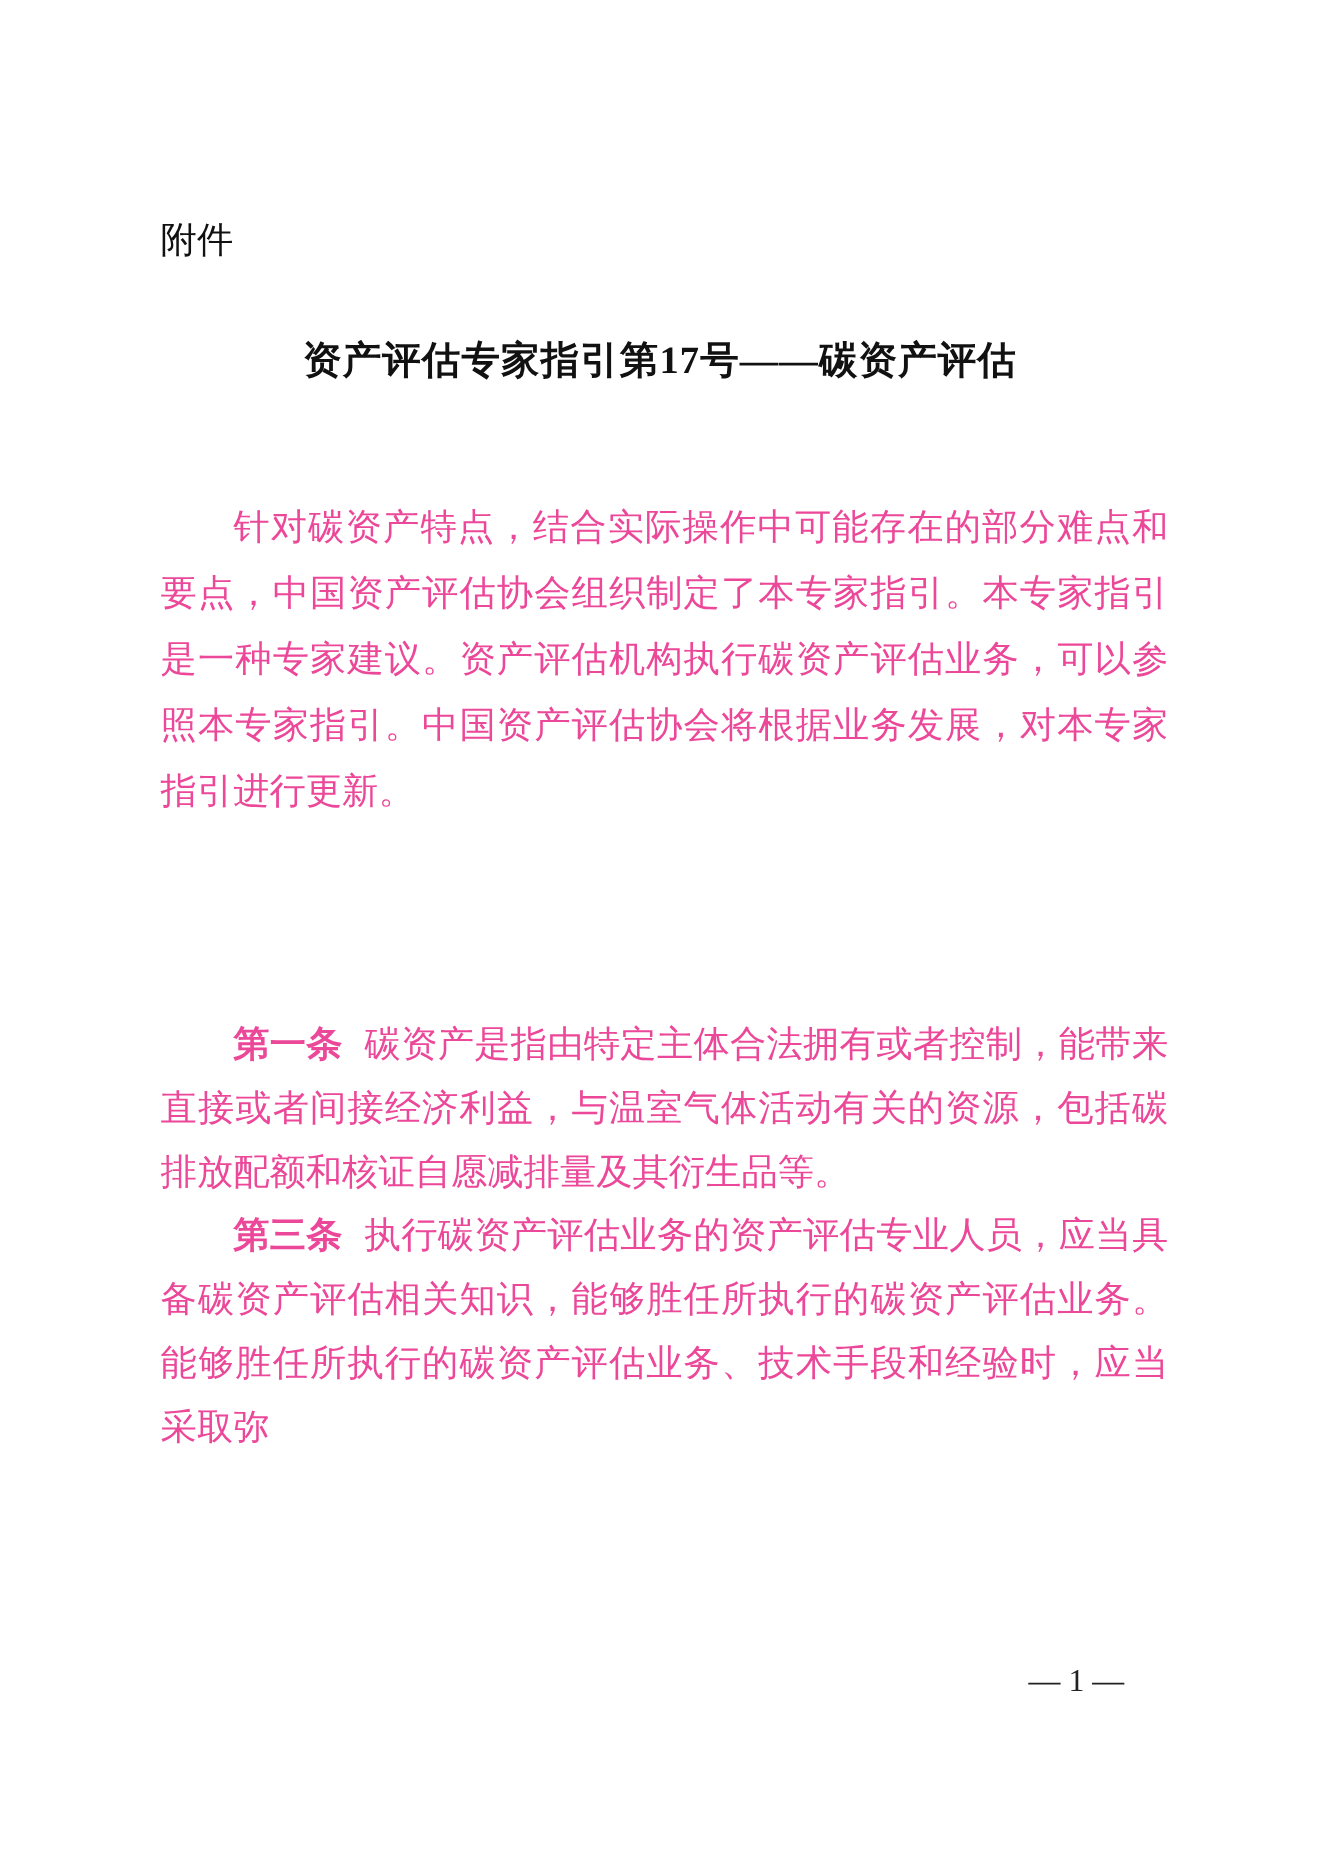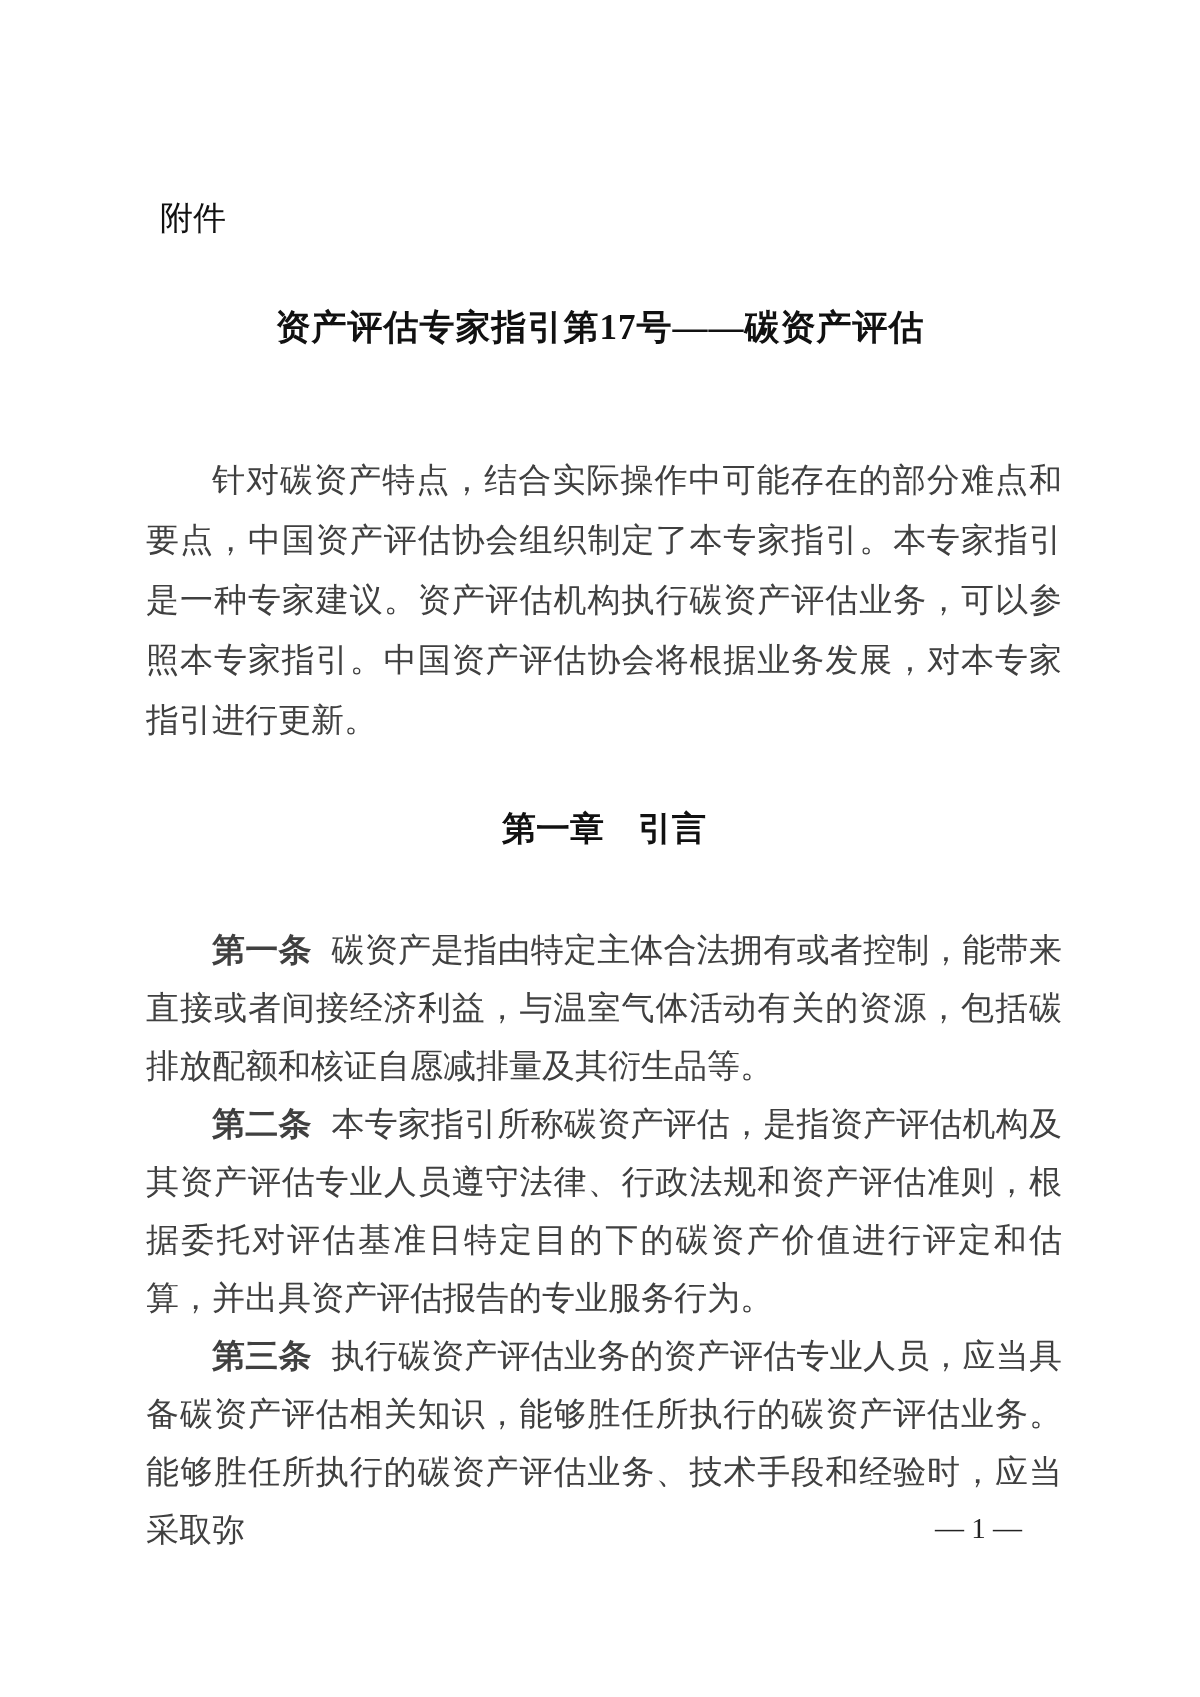--- a/index.html
+++ b/index.html
@@ -11,21 +11,21 @@
     position: relative;
     width: 1200px;
     height: 1697px;
     margin: 0 auto;
     background: #ffffff;
     overflow: hidden;
     color: #111111;
   }
   .attachment {
     position: absolute;
-    left: 160px;
+    left: 146px;
     top: 196px;
     font-family: "Liberation Sans", sans-serif;
     font-size: 33px;
     line-height: 44px;
     color: #111111;
   }
   .doc-title {
     position: absolute;
     left: 80px;
     right: 80px;
@@ -35,21 +35,21 @@
     font-family: "Liberation Serif", serif;
     font-weight: 700;
     font-size: 35px;
     line-height: 56px;
     letter-spacing: 1px;
     color: #111111;
   }
   .body-text {
     font-family: "Liberation Serif", serif;
     font-size: 33px;
-    color: #404040;
+    color: #ec4899;
     text-align: justify;
     text-indent: 2em;
     margin: 0;
   }
   .intro {
     position: absolute;
     left: 146px;
     width: 916px;
     top: 450px;
     line-height: 60px;
@@ -95,25 +95,23 @@
 <body>
 
 <div class="page">
 
   <div class="attachment">附件</div>
 
   <h1 class="doc-title">资产评估专家指引第17号——碳资产评估</h1>
 
   <p class="body-text intro">针对碳资产特点，结合实际操作中可能存在的部分难点和要点，中国资产评估协会组织制定了本专家指引。本专家指引是一种专家建议。资产评估机构执行碳资产评估业务，可以参照本专家指引。中国资产评估协会将根据业务发展，对本专家指引进行更新。</p>
 
-  <h2 class="chapter-heading">第一章　引言</h2>
 
   <div class="articles">
     <p class="body-text article"><span class="article-label">第一条</span><span>碳资产是指由特定主体合法拥有或者控制，能带来直接或者间接经济利益，与温室气体活动有关的资源，包括碳排放配额和核证自愿减排量及其衍生品等。</span></p>
 
-    <p class="body-text article"><span class="article-label">第二条</span><span>本专家指引所称碳资产评估，是指资产评估机构及其资产评估专业人员遵守法律、行政法规和资产评估准则，根据委托对评估基准日特定目的下的碳资产价值进行评定和估算，并出具资产评估报告的专业服务行为。</span></p>
 
     <p class="body-text article"><span class="article-label">第三条</span><span>执行碳资产评估业务的资产评估专业人员，应当具备碳资产评估相关知识，能够胜任所执行的碳资产评估业务。能够胜任所执行的碳资产评估业务、技术手段和经验时，应当采取弥</span></p>
   </div>
 
   <div class="page-number">— 1 —</div>
 
 </div>
 
 </body></html>

